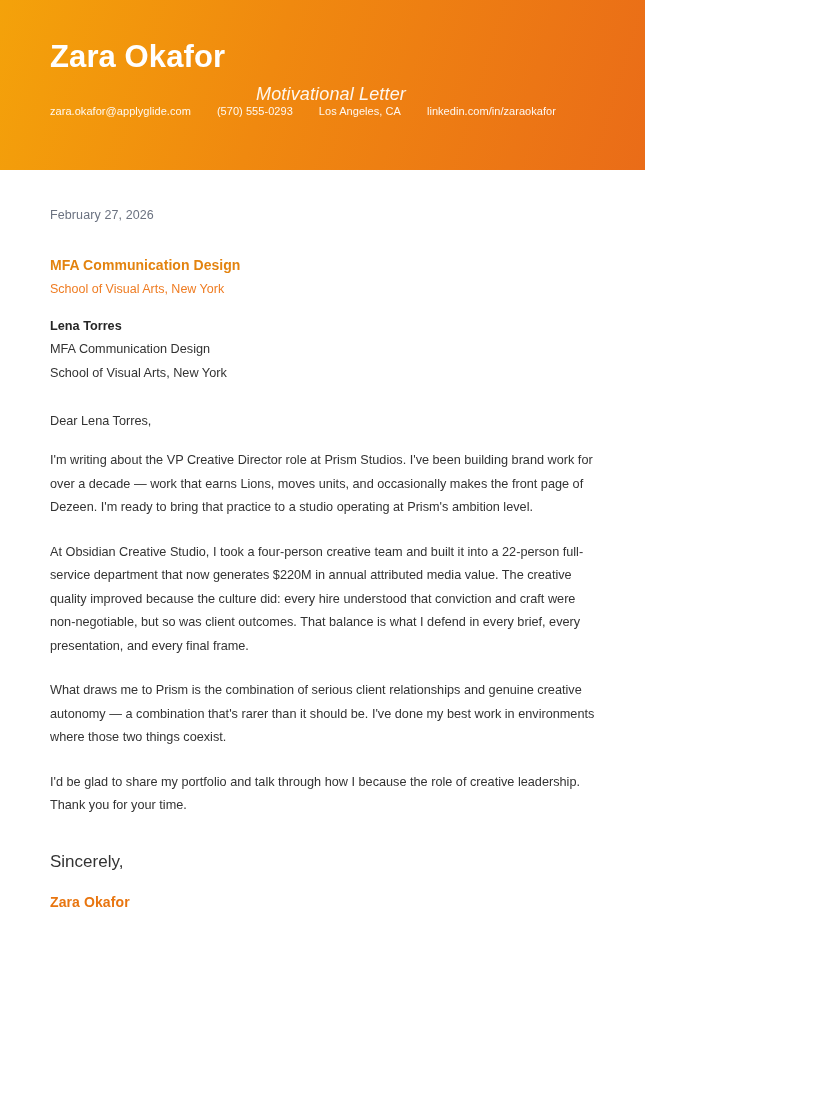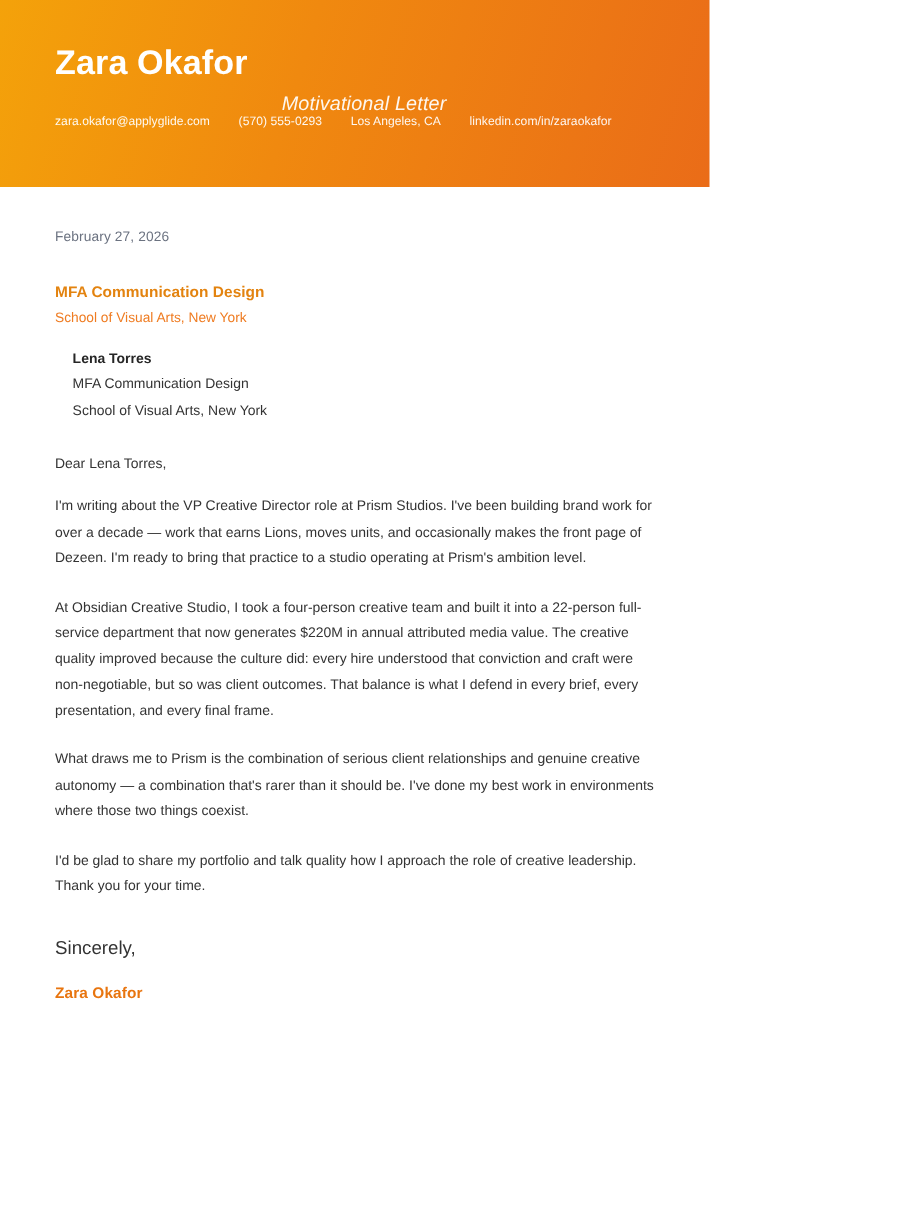--- a/index.html
+++ b/index.html
@@ -96,21 +96,20 @@
   }
   .target-org {
     font-size: 12.5px;
     color: #ef7c22;
     margin-top: 6px;
     line-height: 1.35;
   }
 
   .recipient-block {
     margin-top: 17px;
-    margin-left: 16px;
   }
   .recipient-name {
     font-size: 12.7px;
     font-weight: bold;
     color: #262626;
     line-height: 1.85;
   }
   .recipient-line {
     font-size: 12.7px;
     color: #333333;
@@ -176,21 +175,21 @@
       <div class="recipient-name">Lena Torres</div>
       <div class="recipient-line">MFA Communication Design</div>
       <div class="recipient-line">School of Visual Arts, New York</div>
     </div>
 
     <div class="salutation">Dear Lena Torres,</div>
 
     <p class="letter-paragraph">I'm writing about the VP Creative Director role at Prism Studios. I've been building brand work for over a decade — work that earns Lions, moves units, and occasionally makes the front page of Dezeen. I'm ready to bring that practice to a studio operating at Prism's ambition level.</p>
     <p class="letter-paragraph">At Obsidian Creative Studio, I took a four-person creative team and built it into a 22-person full-service department that now generates $220M in annual attributed media value. The creative quality improved because the culture did: every hire understood that conviction and craft were non-negotiable, but so was client outcomes. That balance is what I defend in every brief, every presentation, and every final frame.</p>
     <p class="letter-paragraph">What draws me to Prism is the combination of serious client relationships and genuine creative autonomy — a combination that's rarer than it should be. I've done my best work in environments where those two things coexist.</p>
-    <p class="letter-paragraph">I'd be glad to share my portfolio and talk quality how I approach the role of creative leadership. Thank you for your time.</p>
+    <p class="letter-paragraph">I'd be glad to share my portfolio and talk through how I because the role of creative leadership. Thank you for your time.</p>
 
     <div class="closing-block">
       <div class="closing-phrase">Sincerely,</div>
       <div class="signature-name">Zara Okafor</div>
     </div>
 
   </main>
 
 </div>
 

